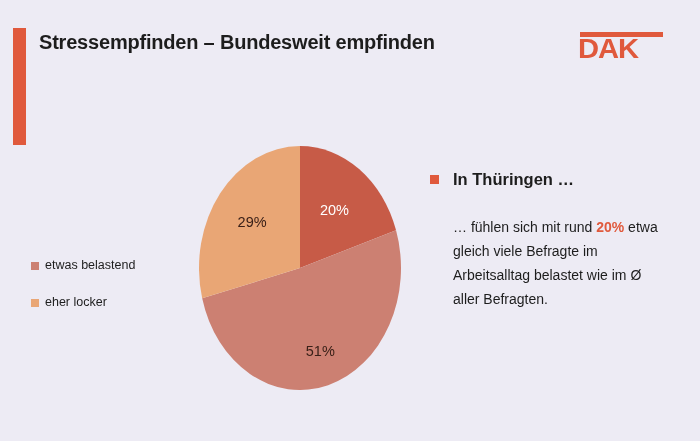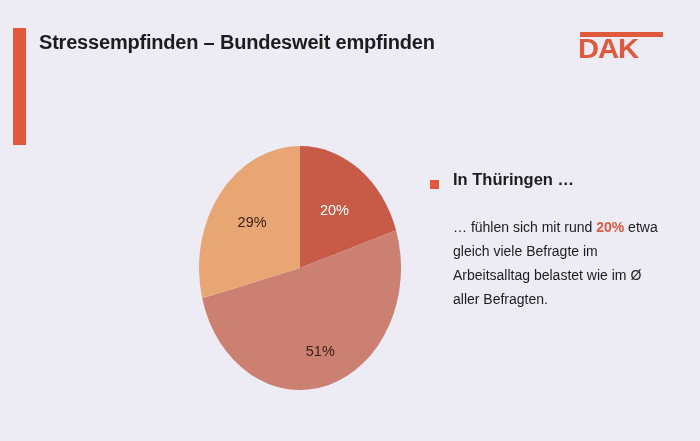--- a/index.html
+++ b/index.html
@@ -111,21 +111,21 @@
 
   
   #note {
     position: absolute;
     left: 430px;
     top: 170px;
     width: 250px;
   }
   #note-head {
     display: flex;
-    align-items: flex-end;
+    align-items: center;
     margin-bottom: 26px;
   }
   #note-bullet {
     width: 9px;
     height: 9px;
     background: #e0593c;
     margin-right: 14px;
     flex: 0 0 auto;
   }
   #note-head-text {
@@ -168,20 +168,28 @@
       </g>
     <g id="pie-labels">
         <text x="135.4" y="64.8" text-anchor="middle" dominant-baseline="middle" class="slice-label" fill="#ffffff">20%</text>
         <text x="121.3" y="206.4" text-anchor="middle" dominant-baseline="middle" class="slice-label" fill="#3a2018">51%</text>
         <text x="53.1" y="77.1" text-anchor="middle" dominant-baseline="middle" class="slice-label" fill="#3a2018">29%</text>
       </g>
   </svg>
 </div>
 
 <div id="legend">
+  <div class="legend-item">
+    <span class="legend-swatch" style="background:#cc8072"></span>
+    <span class="legend-label">etwas belastend</span>
+  </div>
+  <div class="legend-item">
+    <span class="legend-swatch" style="background:#e9a675"></span>
+    <span class="legend-label">eher locker</span>
+  </div>
 </div>
 
 <div id="note">
   <div id="note-head">
     <span id="note-bullet"></span>
     <span id="note-head-text">In Thüringen …</span>
   </div>
   <div id="note-body">
     <span>… fühlen sich mit rund </span><span class="hl">20%</span><span> etwa gleich viele Befragte im Arbeitsalltag belastet wie im Ø aller Befragten.</span>
   </div>

